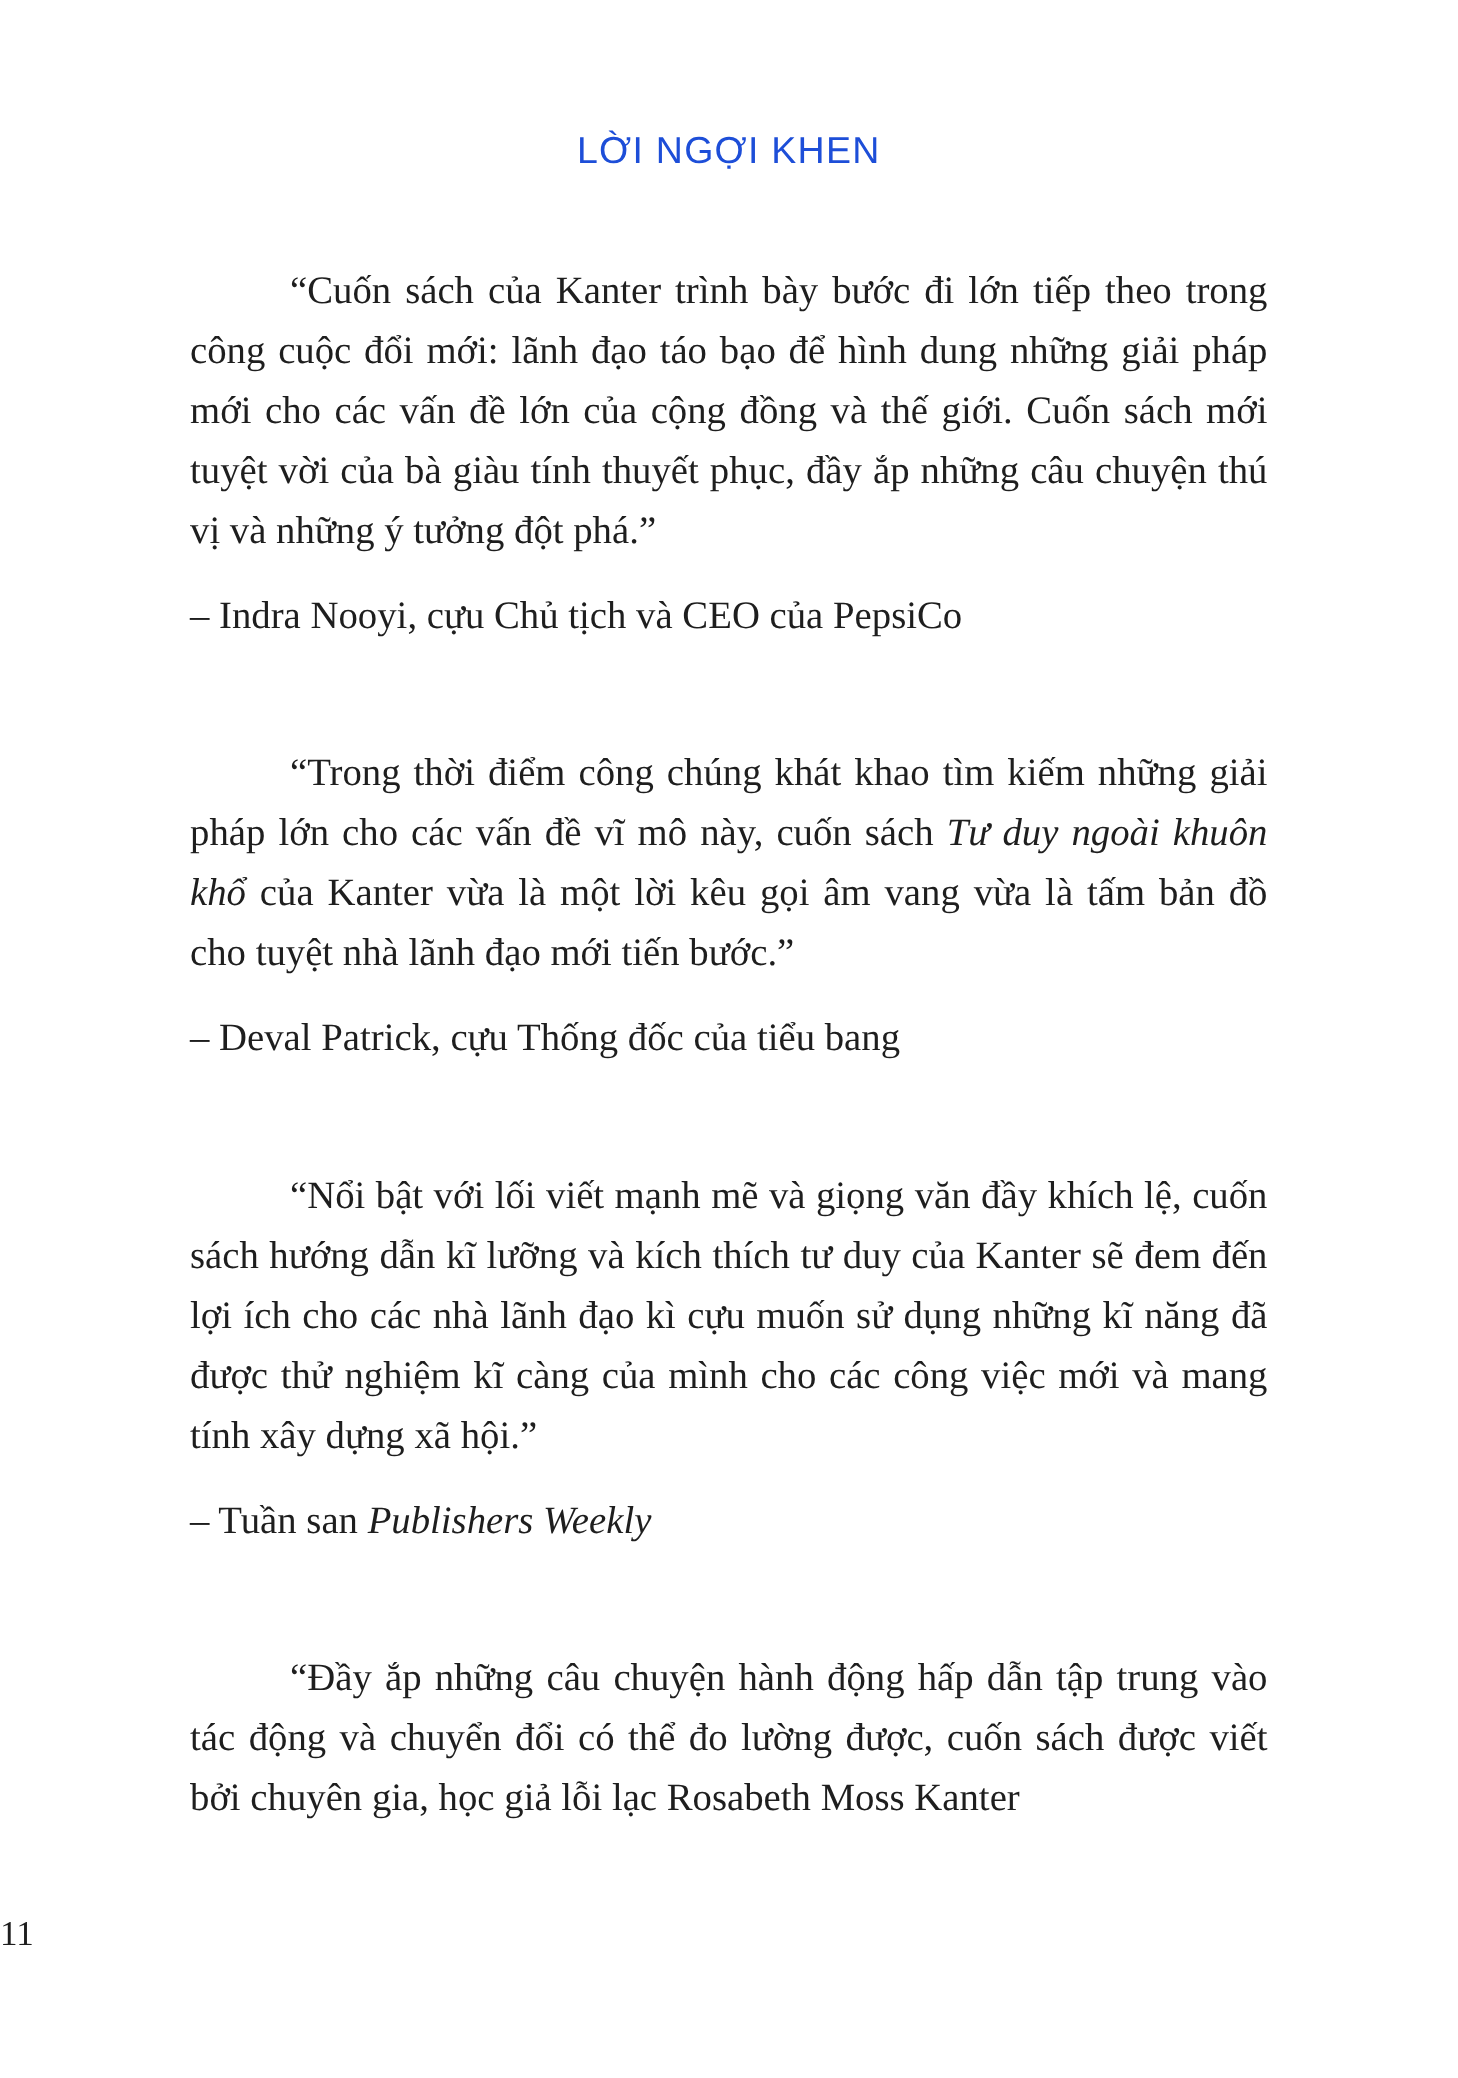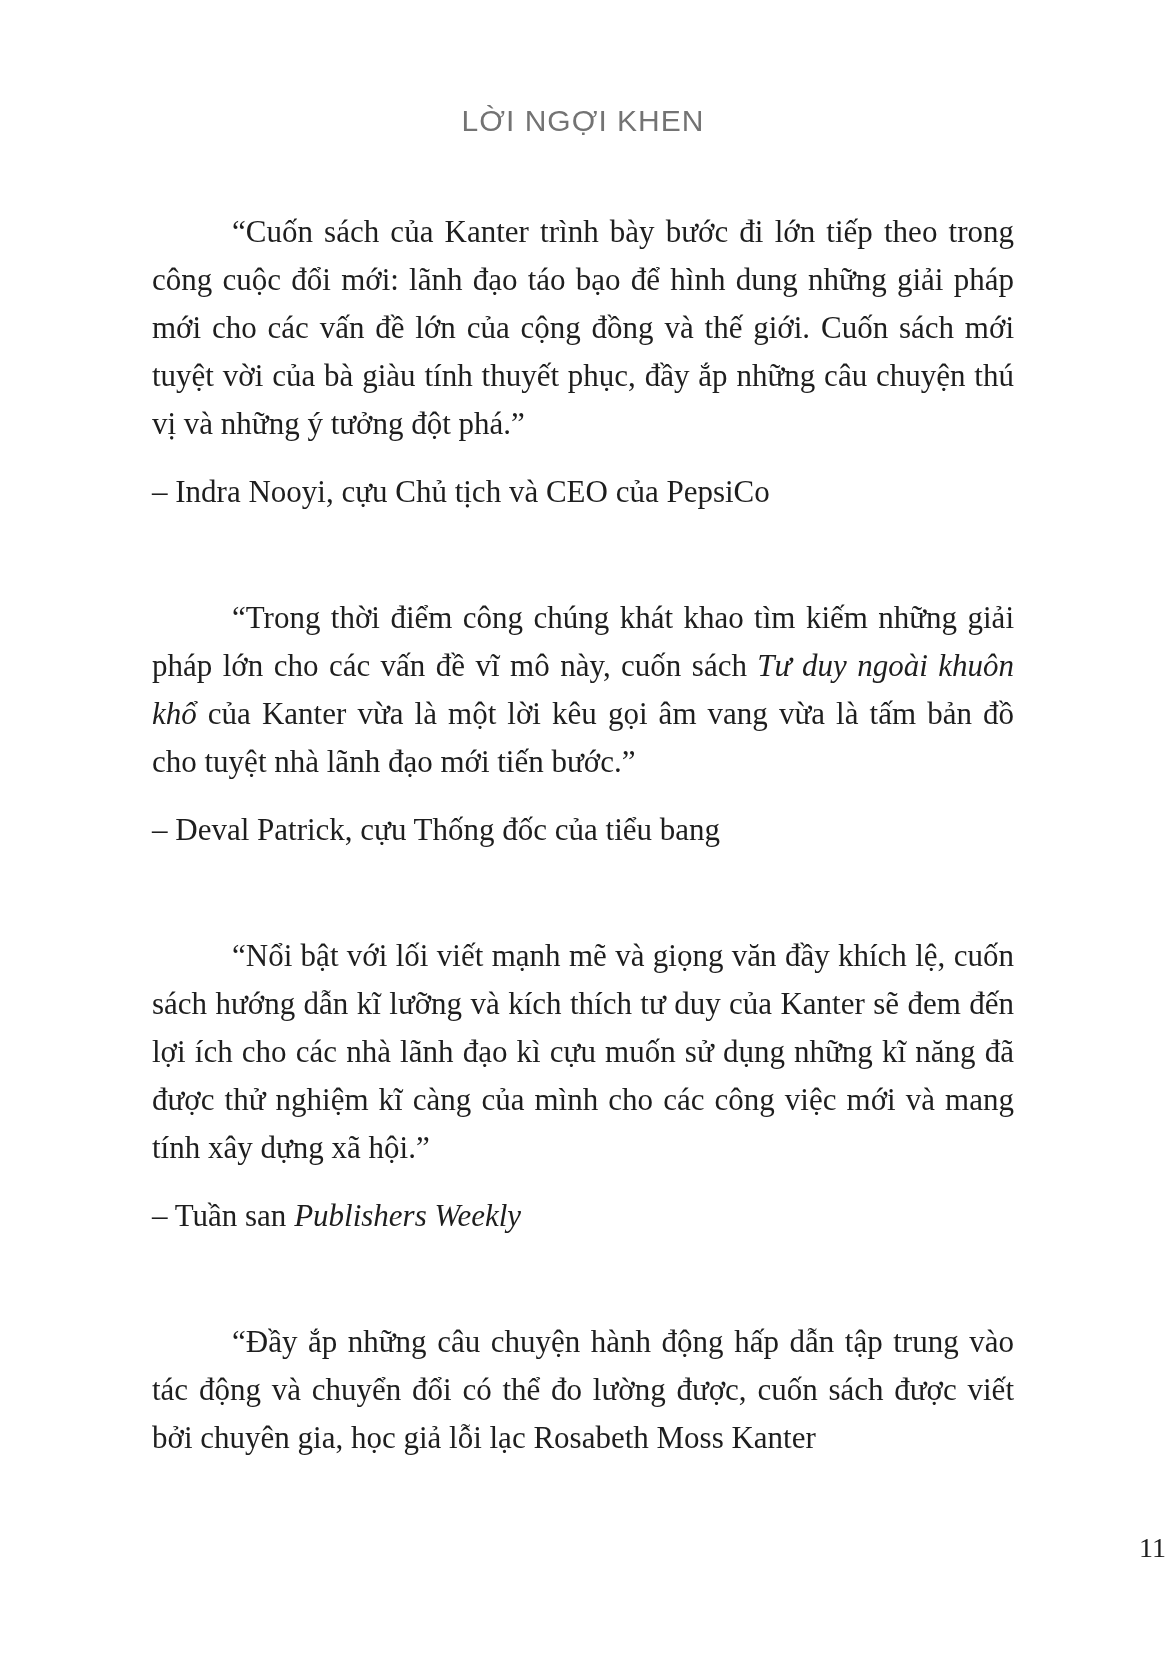--- a/index.html
+++ b/index.html
@@ -19,21 +19,21 @@
     overflow: hidden;
   }
   .title {
     margin: 0;
     font-family: "Liberation Sans", sans-serif;
     font-size: 30px;
     font-weight: normal;
     letter-spacing: 1px;
     line-height: 42px;
     text-align: center;
-    color: #737373;
+    color: #1d4ed8;
   }
   .quote {
     margin-top: 78px;
   }
   .quote.first {
     margin-top: 66px;
   }
   .quote p {
     margin: 12px;
     font-family: "Liberation Serif", serif;
@@ -53,21 +53,21 @@
     margin-top: 0;
   }
   em {
     font-style: italic;
   }
   .footer {
     position: absolute;
     top: 1531px;
     left: 0;
     right: 0;
-    text-align: right;
+    text-align: left;
     font-family: "Liberation Serif", serif;
     font-size: 28px;
     line-height: 34px;
     color: #1e1e1e;
   }
 </style>
 </head>
 <body>
 
 <div class="page">

